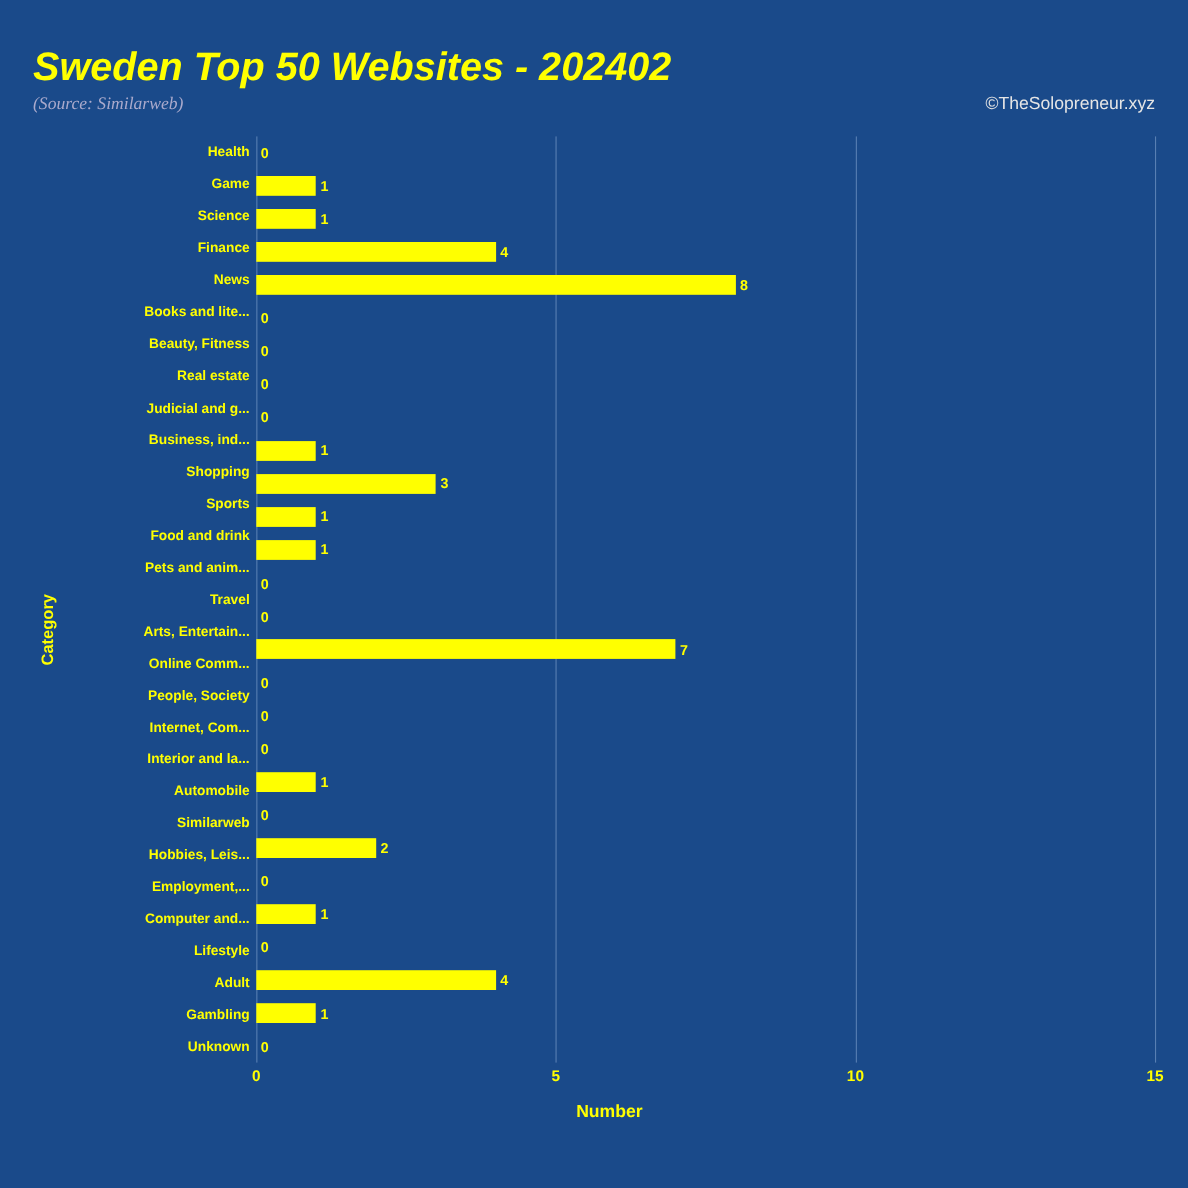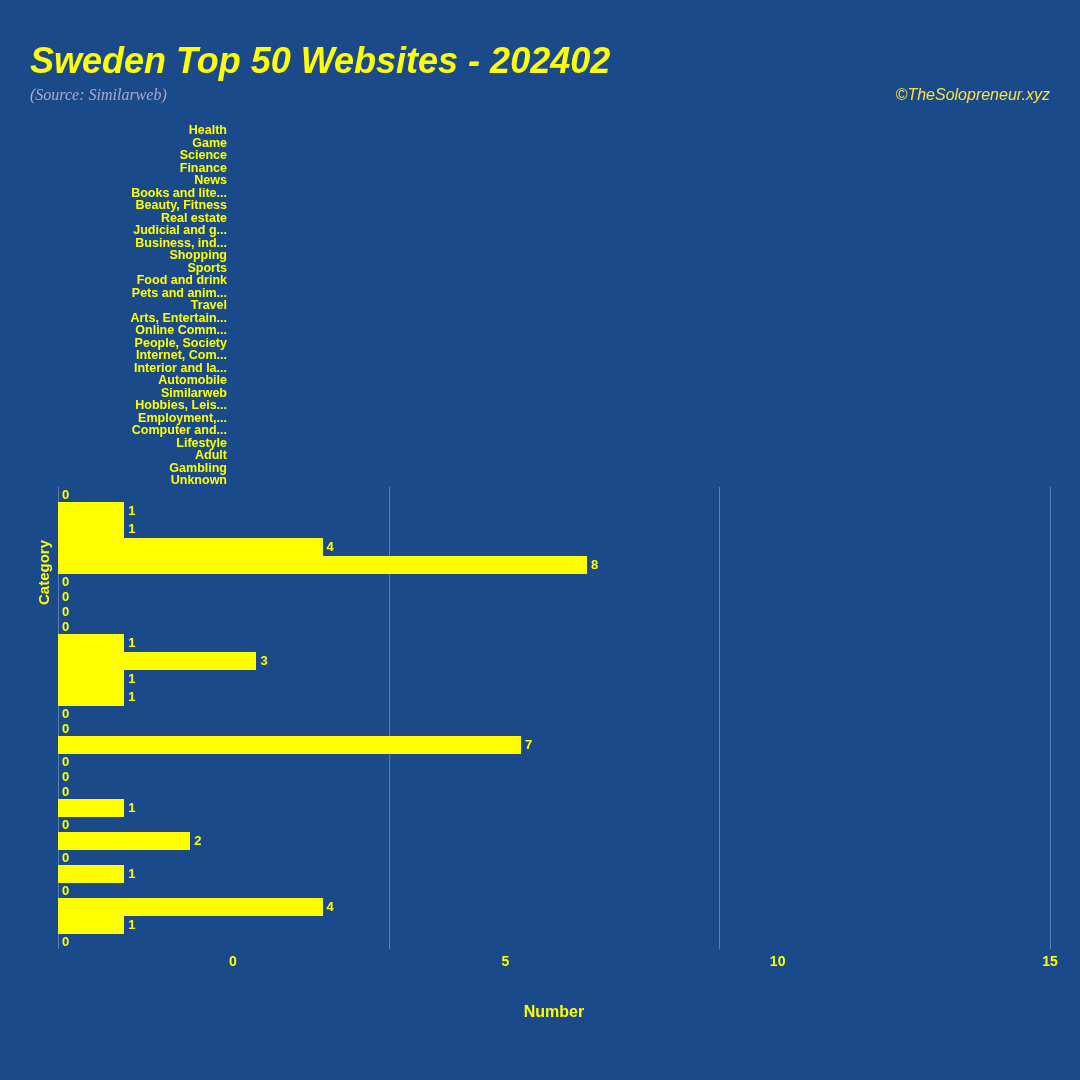--- a/index.html
+++ b/index.html
@@ -30,23 +30,22 @@
       justify-content: space-between;
       margin-bottom: 20px;
     }
     .subtitle {
       color: #aaaacc;
       font-size: 16px;
       font-style: italic;
       font-family: Liberation Serif, serif;
     }
     .copyright {
-      color: #fde047;
+      color: #e5e5e5;
       font-size: 16px;
-      font-style: italic;
     }
     .chart-area {
       display: flex;
       flex: 1;
       gap: 0;
     }
     .y-axis-label-container {
       display: flex;
       align-items: center;
       justify-content: center;
@@ -61,21 +60,21 @@
       white-space: nowrap;
     }
     .chart-inner {
       flex: 1;
       display: flex;
       flex-direction: column;
     }
     .bars-section {
       flex: 1;
       display: flex;
-      flex-direction: column;
+      flex-direction: row;
     }
     .category-labels {
       width: 175px;
       flex-shrink: 0;
       display: flex;
       flex-direction: column;
       justify-content: space-around;
     }
     .category-label {
       color: #ffff00;
@@ -129,21 +128,21 @@
       color: #ffff00;
       font-size: 14px;
       font-weight: bold;
       margin-top: 4px;
     }
     .x-axis-title {
       text-align: center;
       color: #ffff00;
       font-size: 16px;
       font-weight: bold;
-      margin-top: 24px;
+      margin-top: 6px;
     }
   </style>
 </head>
 <body>
 
 <div class="container">
   <div class="title">Sweden Top 50 Websites - 202402</div>
   <div class="subtitle-row">
     <div class="subtitle">(Source: Similarweb)</div>
     <div class="copyright">©TheSolopreneur.xyz</div>

